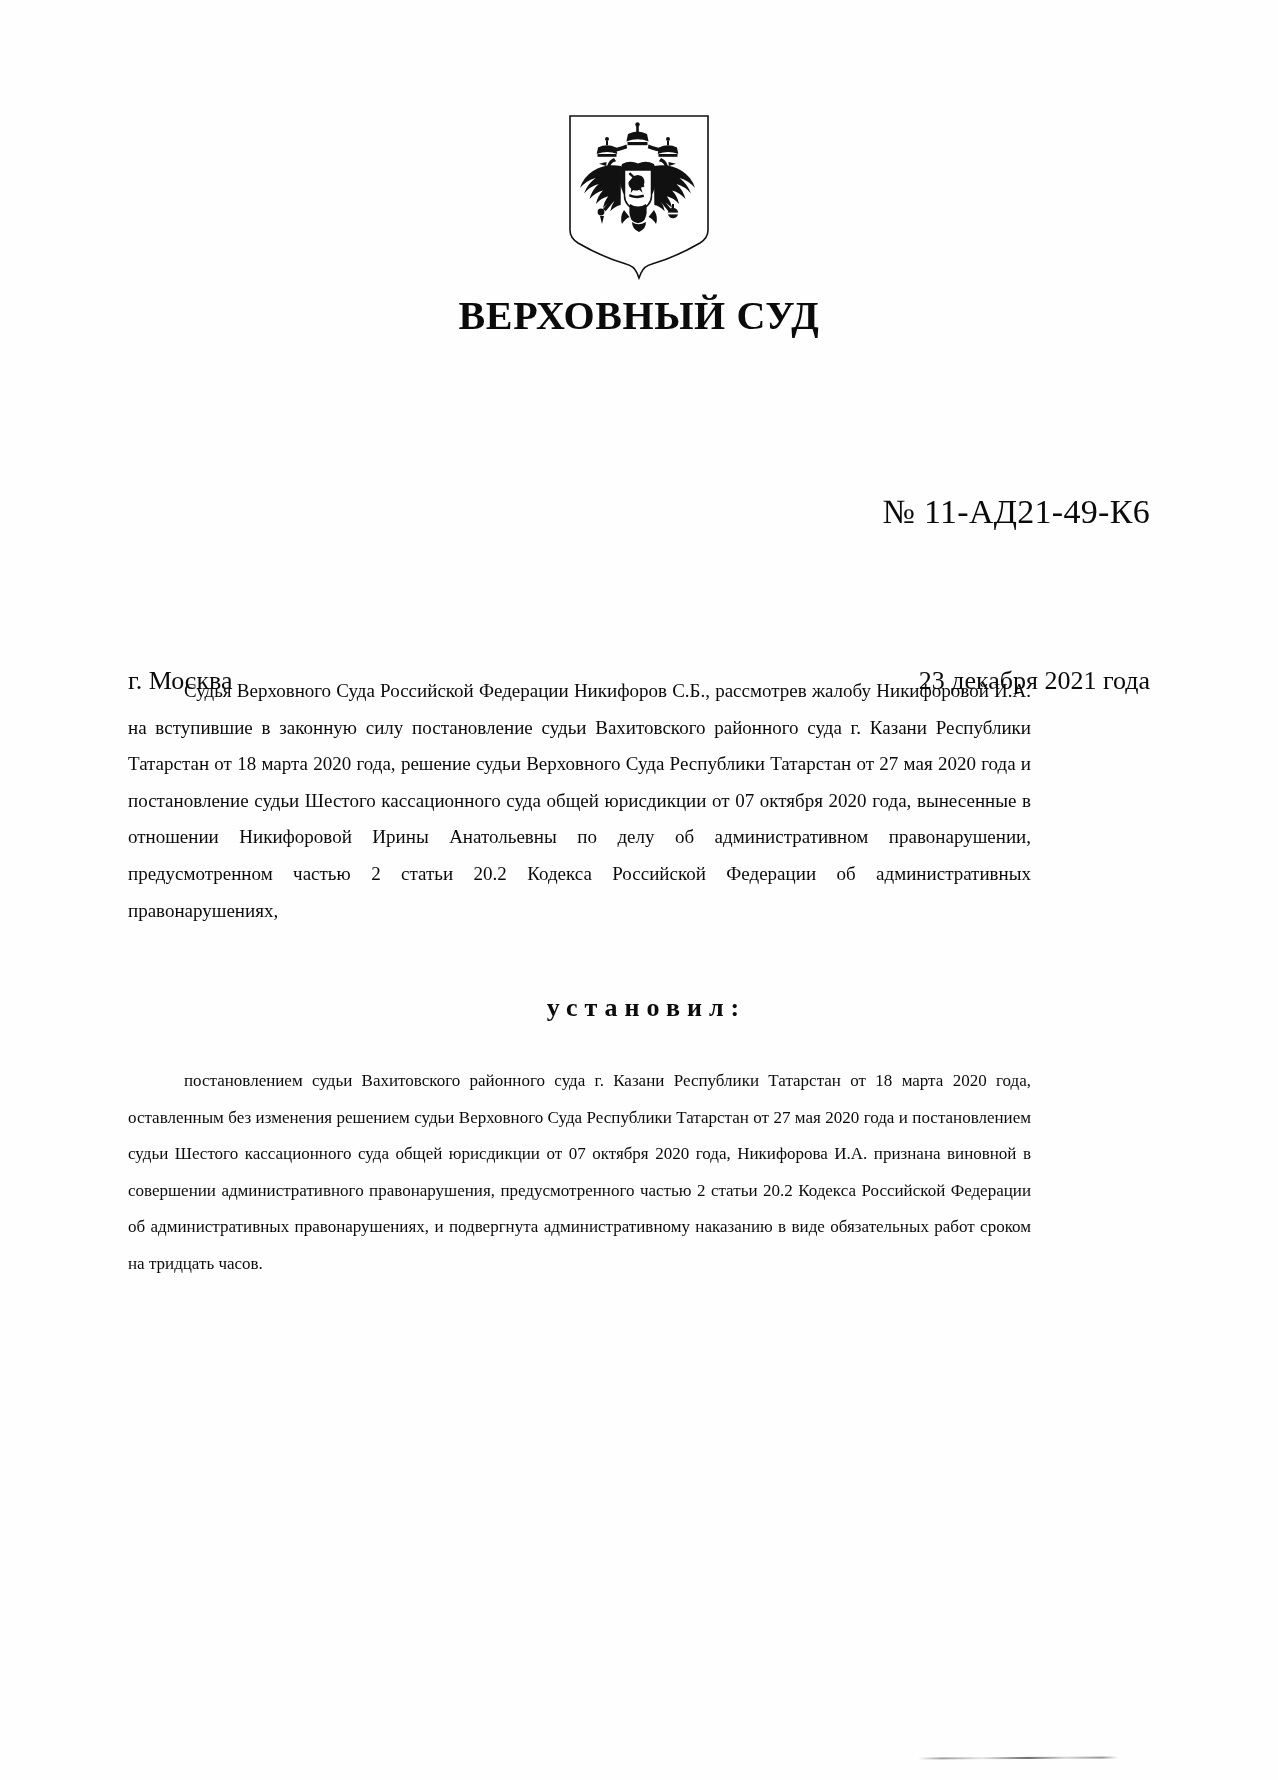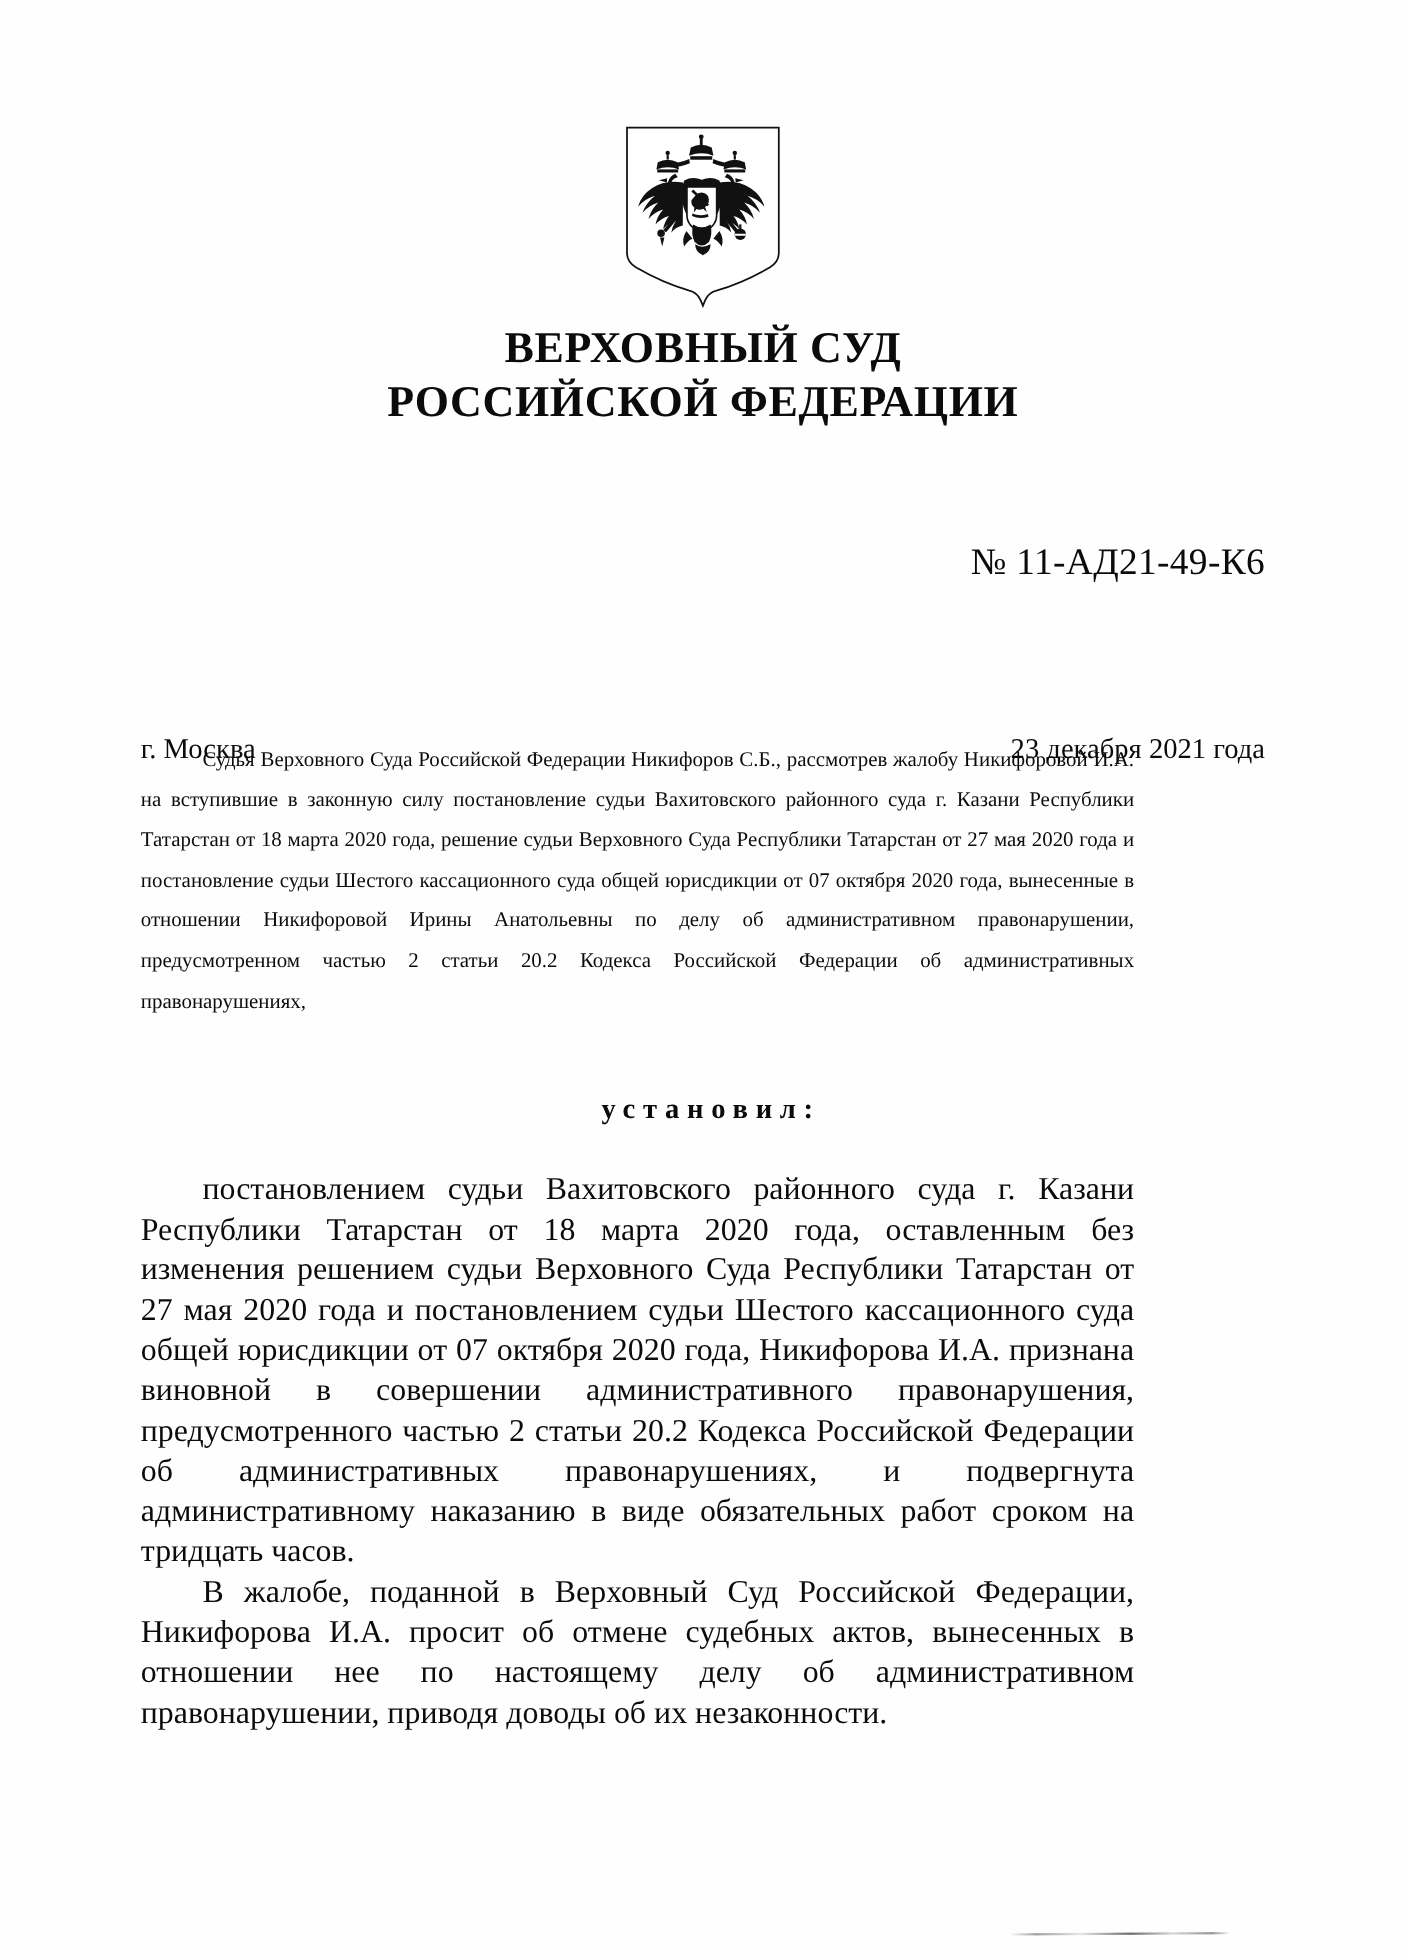--- a/index.html
+++ b/index.html
@@ -120,21 +120,21 @@
     font-size: 26px;
     letter-spacing: 7px;
     text-indent: 7px;
   }
 
   .body-text-2 {
     position: absolute;
     top: 1063px;
     left: 128px;
     width: 903px;
-    font-size: 29px;
+    font-size: 17px;
     line-height: 36.6px;
     text-align: justify;
     text-justify: inter-word;
   }
   .body-text-2 p {
     margin: 0;
     text-indent: 56px;
   }
 
   
@@ -221,37 +221,35 @@
         <path d="M64 92 q8 5 16 0 q2 9 -1.5 16 q-6.5 6.5 -13 0 q-3.5 -7 -1.5 -16 Z"></path>
         <path d="M58 98 q-4.5 7 -2 14 q3.5 -5.5 7.5 -7 Z"></path>
         <path d="M88 98 q4.5 7 2 14 q-3.5 -5.5 -7.5 -7 Z"></path>
         <path d="M66 110 q6 4.5 14 0 q0 7 -7 10 q-7 -3 -7 -10 Z"></path>
       </g>
     </svg>
   </div>
 
   <div class="court-title">
     <span class="ln">ВЕРХОВНЫЙ СУД</span>
-    <span class="ln">РОССИЙСКОЙ ФЕДЕРАЦИИ</span>
   </div>
 
   <div class="case-number">№ 11-АД21-49-К6</div>
 
 
   <div class="place-date">
     <span>г. Москва</span>
     <span>23 декабря 2021 года</span>
   </div>
 
   <div class="body-text">
     <p>Судья Верховного Суда Российской Федерации Никифоров С.Б., рассмотрев жалобу Никифоровой И.А. на вступившие в законную силу постановление судьи Вахитовского районного суда г. Казани Республики Татарстан от 18 марта 2020 года, решение судьи Верховного Суда Республики Татарстан от 27 мая 2020 года и постановление судьи Шестого кассационного суда общей юрисдикции от 07 октября 2020 года, вынесенные в отношении Никифоровой Ирины Анатольевны по делу об административном правонарушении, предусмотренном частью 2 статьи 20.2 Кодекса Российской Федерации об административных правонарушениях,</p>
   </div>
 
   <div class="ustanovil">установил:</div>
 
   <div class="body-text-2">
     <p>постановлением судьи Вахитовского районного суда г. Казани Республики Татарстан от 18 марта 2020 года, оставленным без изменения решением судьи Верховного Суда Республики Татарстан от 27 мая 2020 года и постановлением судьи Шестого кассационного суда общей юрисдикции от 07 октября 2020 года, Никифорова И.А. признана виновной в совершении административного правонарушения, предусмотренного частью 2 статьи 20.2 Кодекса Российской Федерации об административных правонарушениях, и подвергнута административному наказанию в виде обязательных работ сроком на тридцать часов.</p>
-    <p>В жалобе, поданной в Верховный Суд Российской Федерации, Никифорова И.А. просит об отмене судебных актов, вынесенных в отношении нее по настоящему делу об административном правонарушении, приводя доводы об их незаконности.</p>
   </div>
 
   <div class="scan-artifact"></div>
 
 </div>
 
 </body></html>

